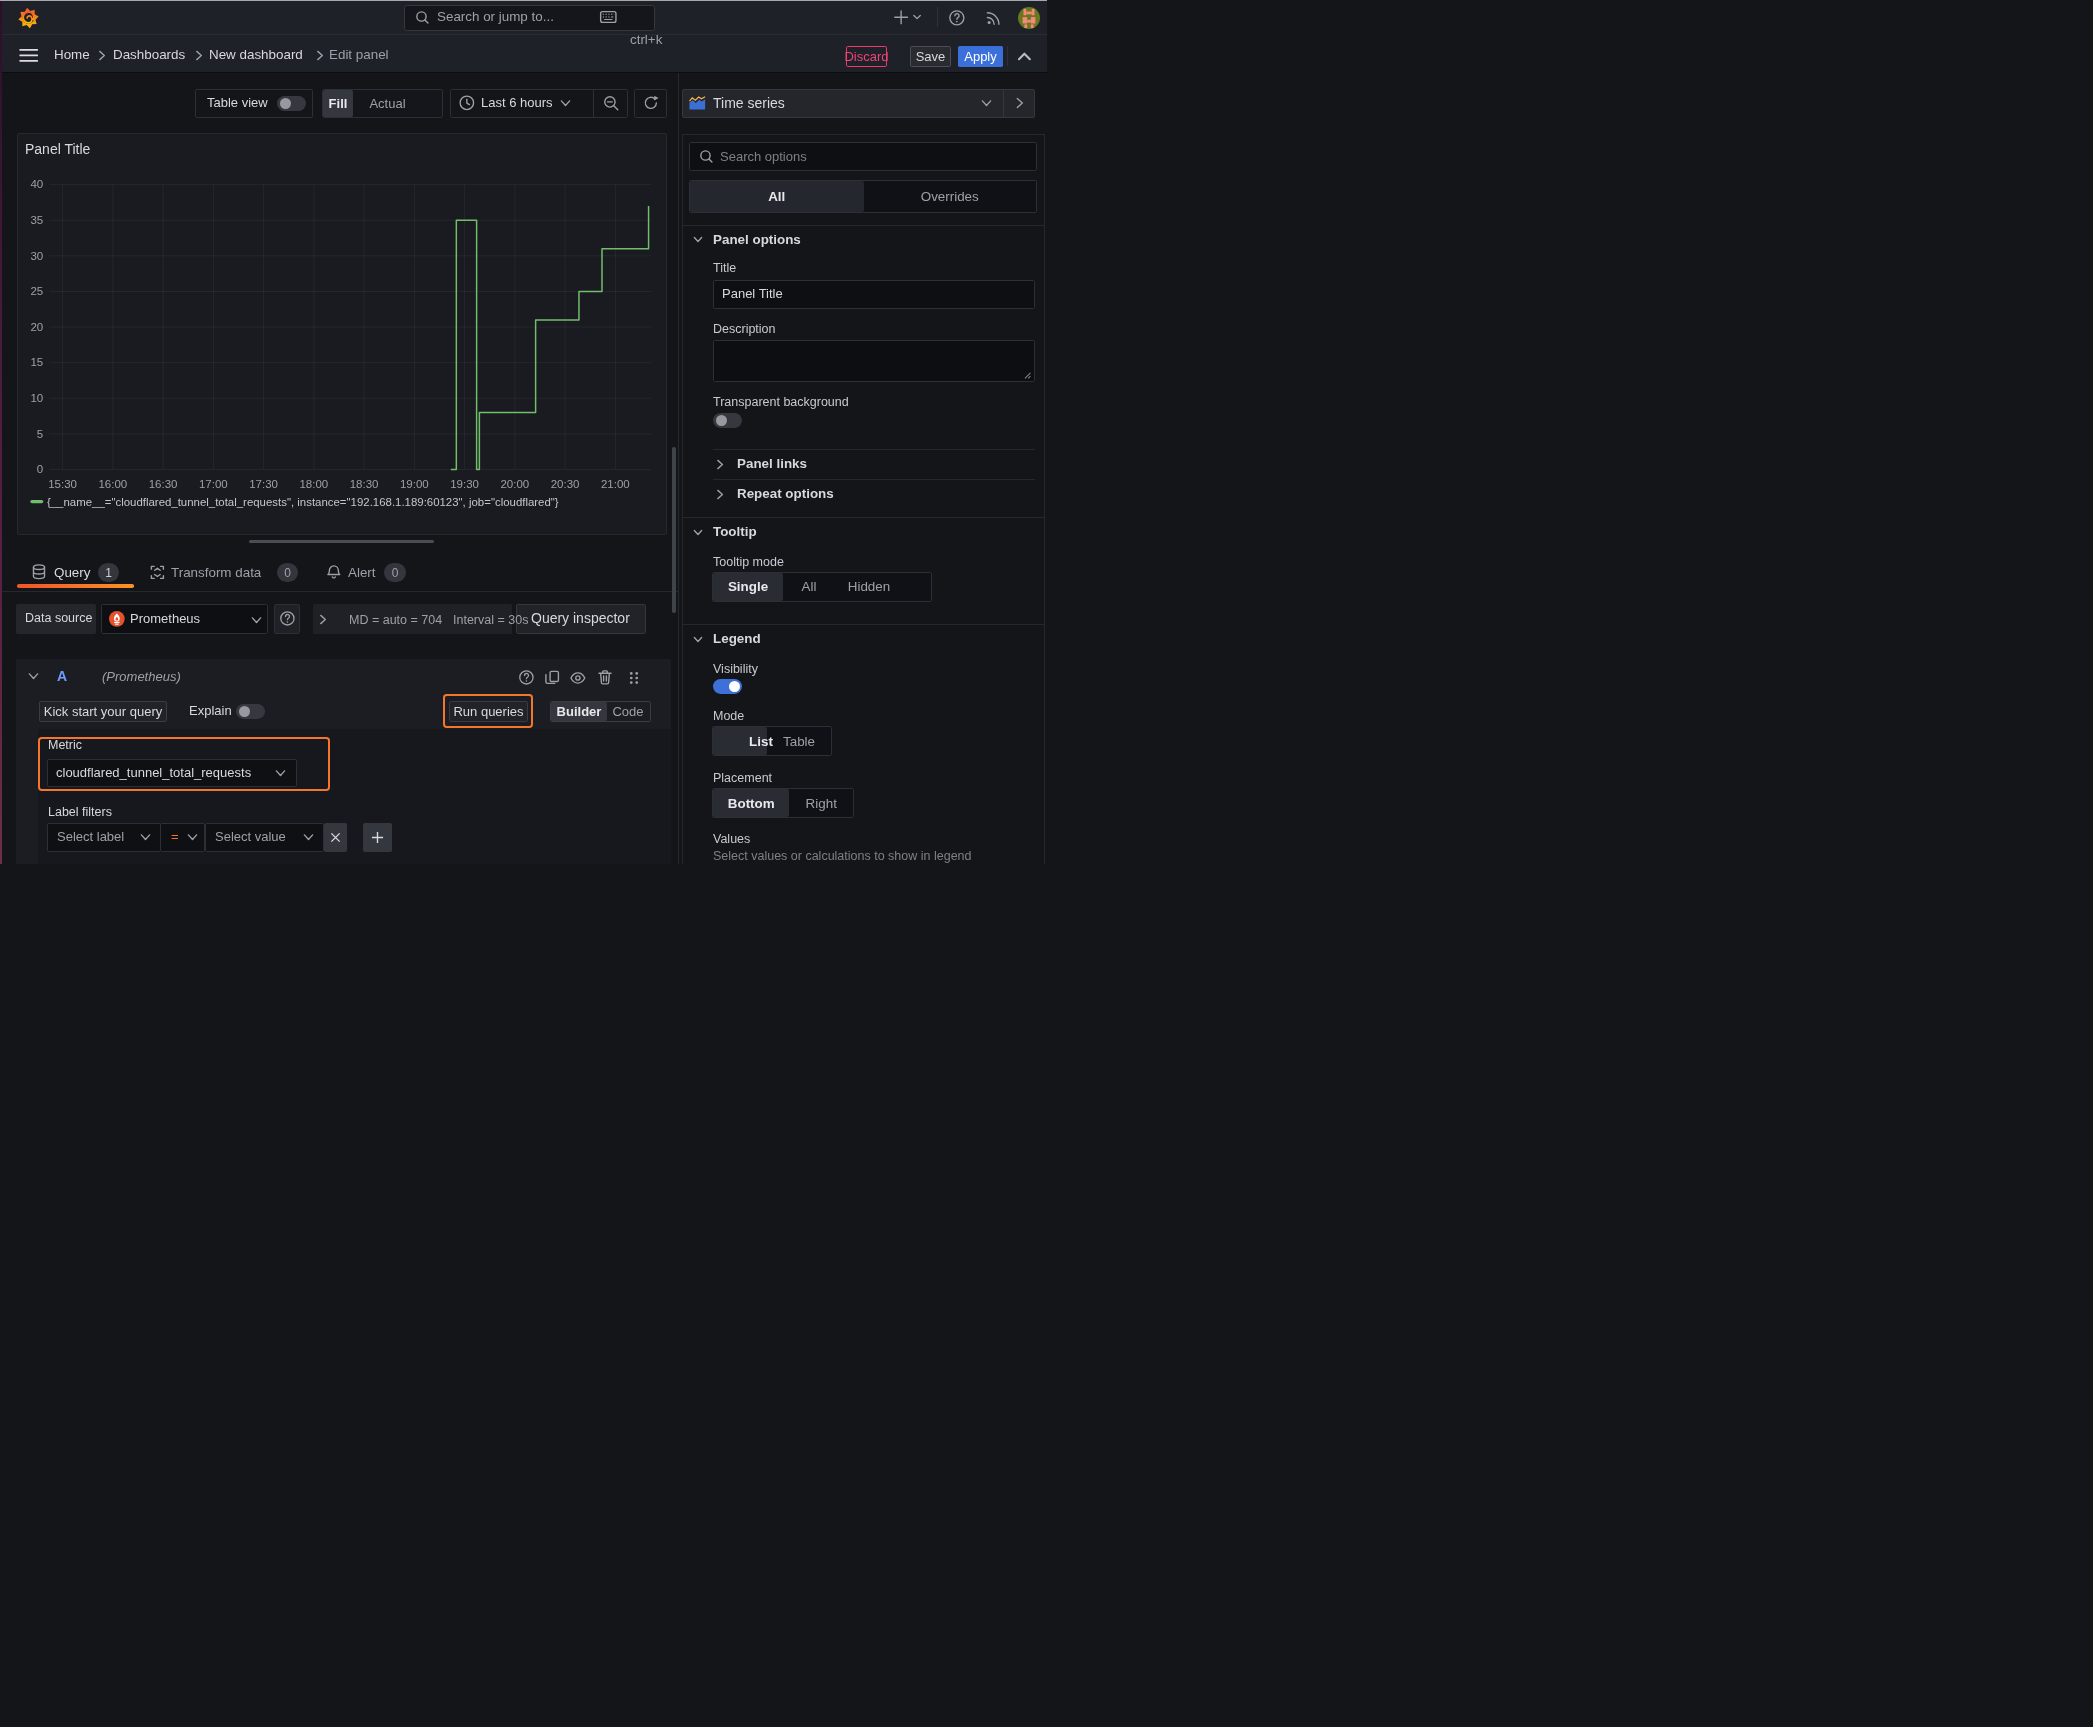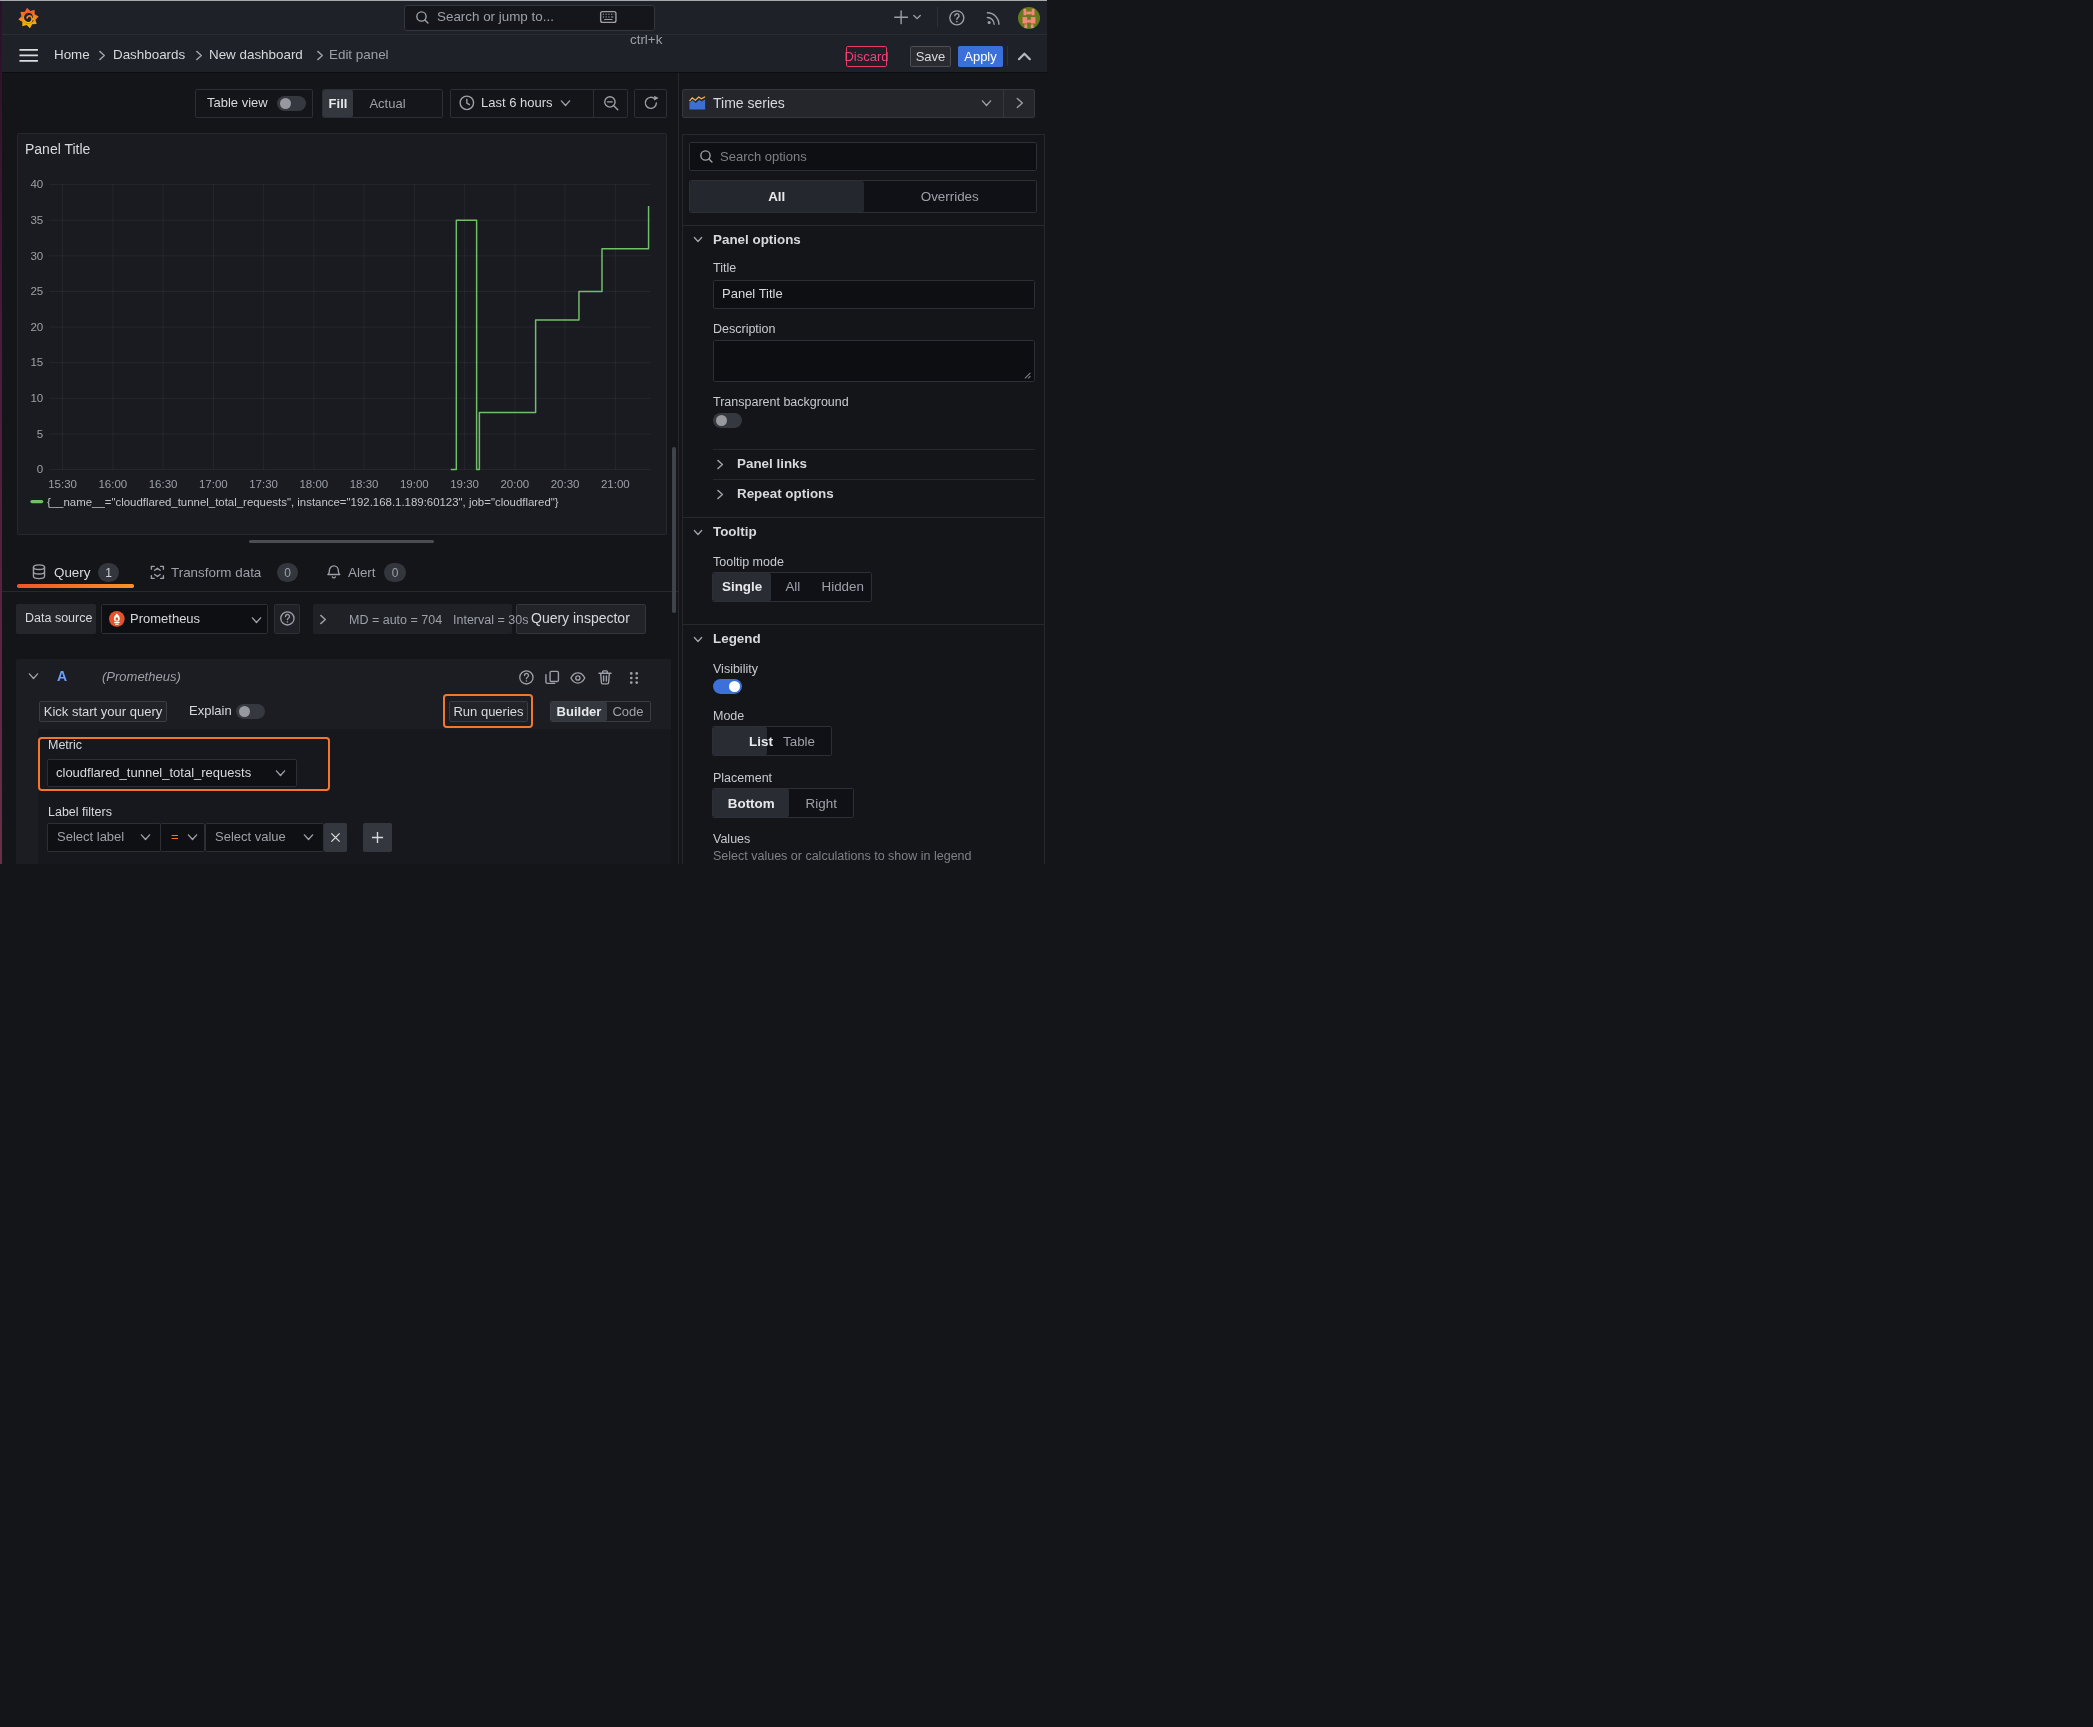--- a/index.html
+++ b/index.html
@@ -404,21 +404,21 @@
     </svg>
   <div class="hdr" style="left:737px;top:486px;">Repeat options</div>
 
   <div class="divh" style="left:683px;top:517px;width:362px;"></div>
 
   <svg style="left:693px;top:529px" width="10" height="7.4" viewBox="0 0 11 8">
       <path class="ic" d="M1.5 1.5 L5.5 6 L9.5 1.5" stroke-width="1.6" stroke="#c9cad1"></path>
     </svg>
   <div class="hdr" style="left:713px;top:524px;">Tooltip</div>
   <div class="lbl" style="left:713px;top:555px;">Tooltip mode</div>
-  <div class="segwrap" style="left:712px;top:572px;width:160px;height:29.5px;background:#101116;border-color:#2c2f35;">
+  <div class="segwrap" style="left:712px;top:572px;width:220px;height:29.5px;background:#101116;border-color:#2c2f35;">
     <div class="seg on" style="width:70px;font-size:13.4px;background:#292c33;">Single</div>
     <div class="seg" style="width:52px;font-size:13.4px;">All</div>
     <div class="seg" style="width:68px;font-size:13.4px;">Hidden</div>
   </div>
 
   <div class="divh" style="left:683px;top:624px;width:362px;"></div>
 
   <svg style="left:693px;top:636px" width="10" height="7.4" viewBox="0 0 11 8">
       <path class="ic" d="M1.5 1.5 L5.5 6 L9.5 1.5" stroke-width="1.6" stroke="#c9cad1"></path>
     </svg>

